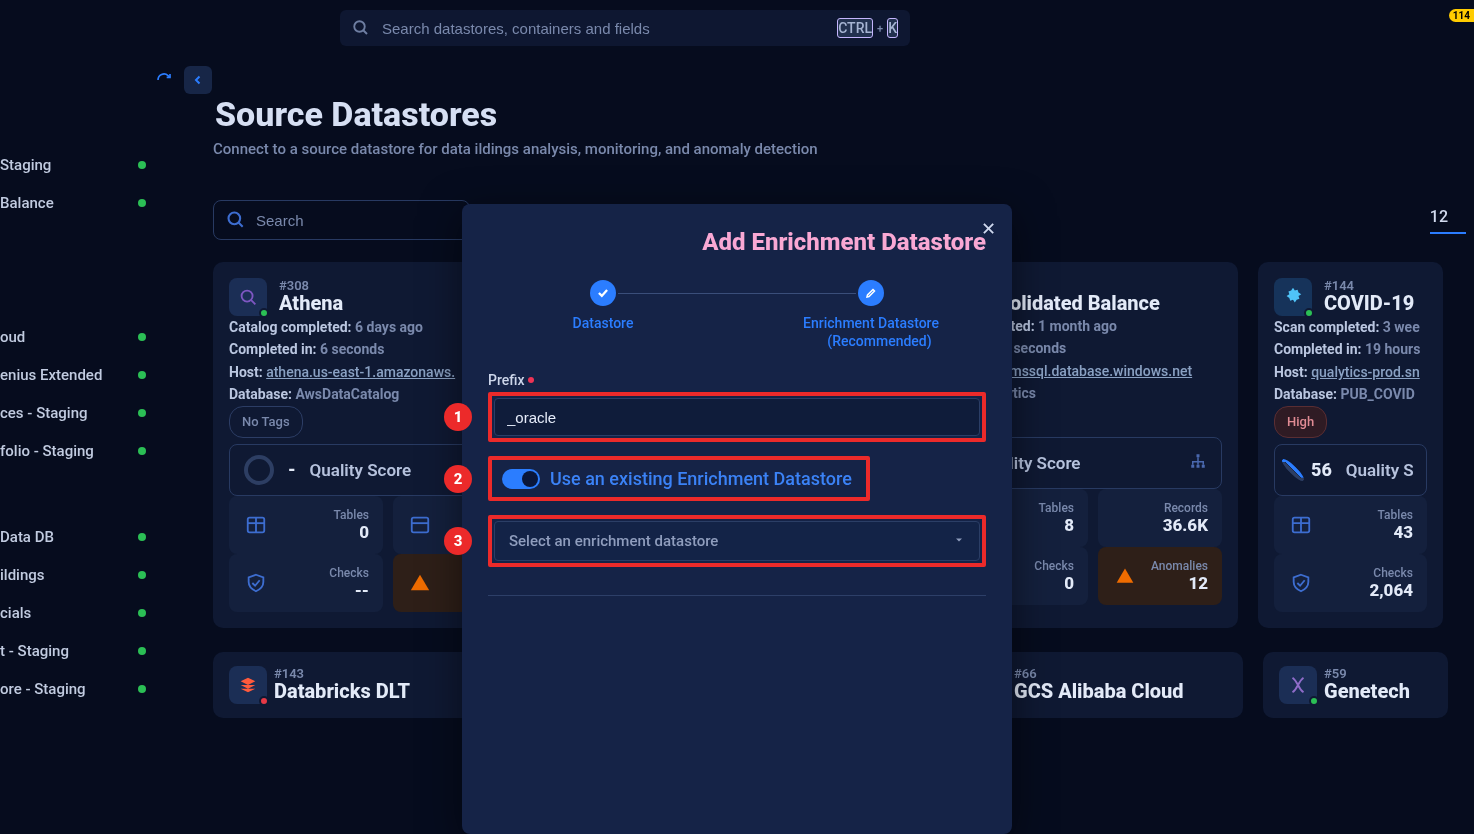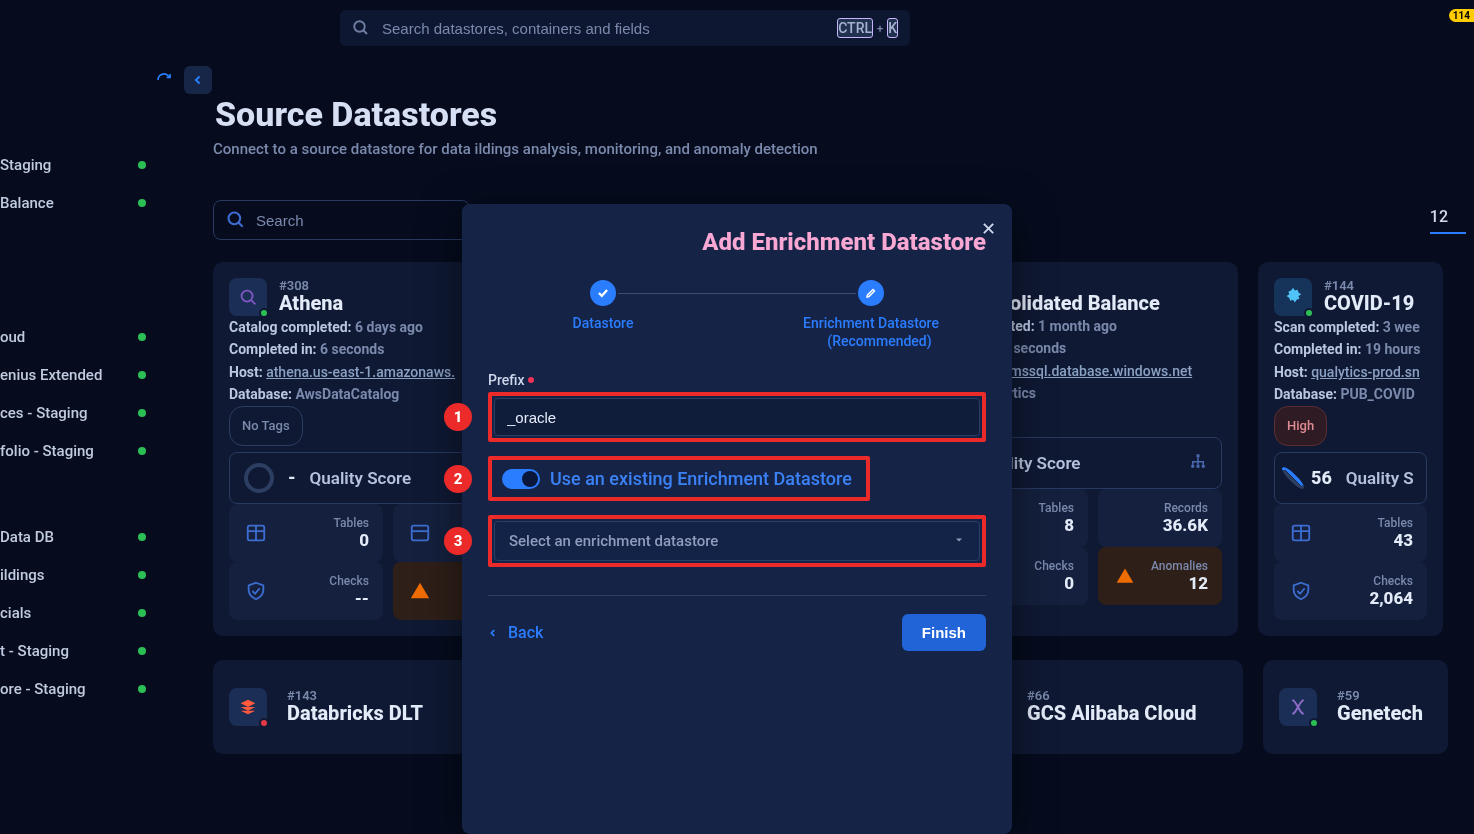--- a/index.html
+++ b/index.html
@@ -64,41 +64,41 @@
   .card-head{display:flex;align-items:flex-start;gap:12px;}
   .ds-icon{width:38px;height:38px;border-radius:8px;background:#1b2e55;display:flex;align-items:center;justify-content:center;position:relative;flex-shrink:0;}
   .ds-icon svg{width:22px;height:22px;}
   .ds-dot{position:absolute;bottom:-2px;right:-2px;width:10px;height:10px;border-radius:50%;background:var(--green);border:2px solid var(--panel);}
   .ds-num{color:var(--text-dim);font-size:13px;font-weight:600;}
   .ds-name{font-size:20px;font-weight:800;color:#e3eaf8;margin-top:-2px;}
   .meta{font-size:14px;color:var(--text-dim);line-height:1.6;}
   .meta .lbl{font-weight:700;color:#bac6e0;}
   .meta .val{color:var(--text-dim);font-weight:bold;}
   .meta .under{text-decoration:underline;color:var(--link);}
-  .tag-chip{display:inline-flex;align-items:center;height:40px;padding:0 12px;border:1px solid var(--chip-border);border-radius:14px;color:var(--text-dim);font-size:13px;}
+  .tag-chip{display:inline-flex;align-items:center;height:32px;padding:0 12px;border:1px solid var(--chip-border);border-radius:14px;color:var(--text-dim);font-size:13px;}
   .tag-chip.high{border-color:#5a2e33;color:#e08b94;background:#2f1b24;}
 
   .score-row{margin-top:6px;height:52px;border:1px solid var(--border);border-radius:8px;display:flex;align-items:center;padding:0 14px;gap:14px;}
   .score-ring{width:30px;height:30px;border-radius:50%;border:4px solid #2d3e63;}
   .score-ring.partial{border-top-color:var(--accent);border-right-color:var(--accent);transform:rotate(-45deg);}
   .score-num{font-size:18px;font-weight:800;color:#e3eaf8;}
   .score-lbl{font-size:17px;color:#b6c2dd;font-weight:600;}
   .score-row .tree-icon{margin-left:auto;color:#4a68af;}
 
   .stat-grid{display:flex;gap:10px;}
   .stat{flex:1;height:58px;background:var(--panel2);border-radius:8px;display:flex;align-items:center;padding:0 14px;gap:12px;}
   .stat .sicon{width:26px;height:26px;color:#3d6dd0;display:flex;align-items:center;justify-content:center;}
   .stat .sicon.warn{color:var(--orange);}
   .stat.danger{background:#2e1f18;justify-content:space-between;}
   .stat .stxt{margin-left:auto;text-align:right;}
   .stat .slbl{font-size:12px;color:var(--text-dim);}
   .stat .sval{font-size:17px;font-weight:800;color:#e3eaf8;}
 
   .cards-row2{margin-top:24px;display:flex;gap:20px;}
-  .card-mini{width:350px;background:var(--panel);border-radius:10px;padding:28px 16px;display:flex;align-items:center;gap:20px;}
+  .card-mini{width:350px;background:var(--panel);border-radius:10px;padding:14px 16px;display:flex;align-items:center;gap:7px;}
   .ds-dot.red{background:#e63946;}
 
   
   .overlay{position:absolute;inset:56px 0 0 0;display:flex;justify-content:center;pointer-events:none;}
   .modal{margin-top:148px;width:550px;background:var(--modal);border-radius:8px;padding:24px 26px 22px;position:relative;pointer-events:auto;box-shadow:0 10px 40px rgba(0,0,0,.5);}
   .modal .close{position:absolute;top:14px;right:16px;color:#cfd8ee;cursor:pointer;font-size:18px;}
   .modal h2{margin:0;text-align:right;font-size:24px;font-weight:800;color:#f9a8d4;}
   .stepper{margin-top:24px;display:flex;align-items:flex-start;justify-content:space-between;position:relative;padding:0 40px;}
   .step{display:flex;flex-direction:column;align-items:center;gap:8px;width:150px;}
   .step-bubble{width:26px;height:26px;border-radius:50%;background:var(--accent);display:flex;align-items:center;justify-content:center;color:#fff;}
@@ -542,23 +542,14 @@
         <span>Select an enrichment datastore</span>
         <span class="chev">
           <svg width="12" height="12" viewBox="0 0 24 24" fill="currentColor">
               <path d="M6 9l6 6 6-6z"></path>
             </svg>
         </span>
       </div>
     </div>
 
     <div class="modal-divider"></div>
-    <div class="modal-footer">
-      <div class="back-link">
-        <svg width="10" height="14" viewBox="0 0 24 24" fill="none" stroke="currentColor" stroke-width="4">
-            <polyline points="15 5 8 12 15 19"></polyline>
-          </svg>
-        <span>Back</span>
-      </div>
-      <button class="finish-btn">Finish</button>
-    </div>
   </div>
 </div>
 
 </body></html>

